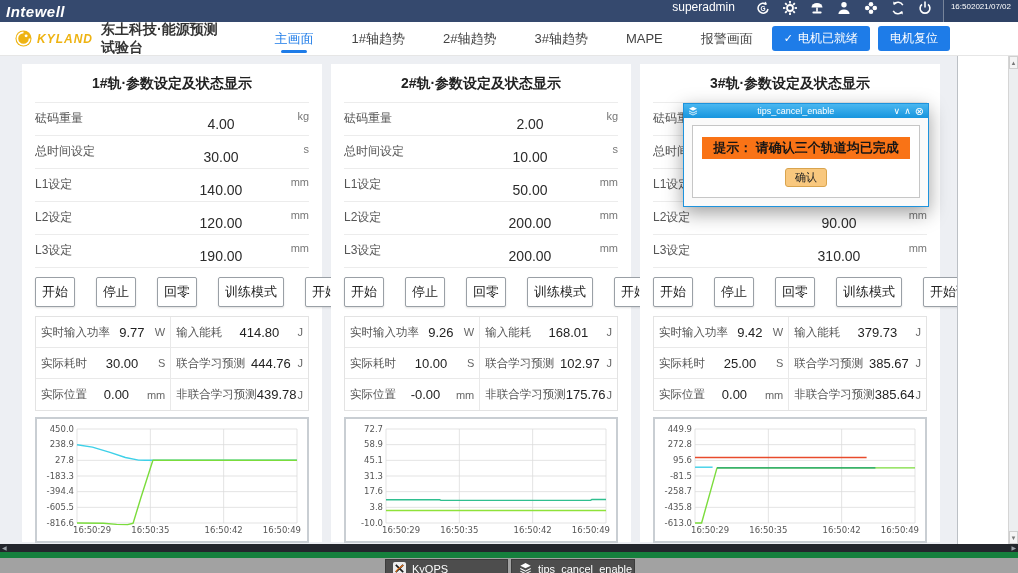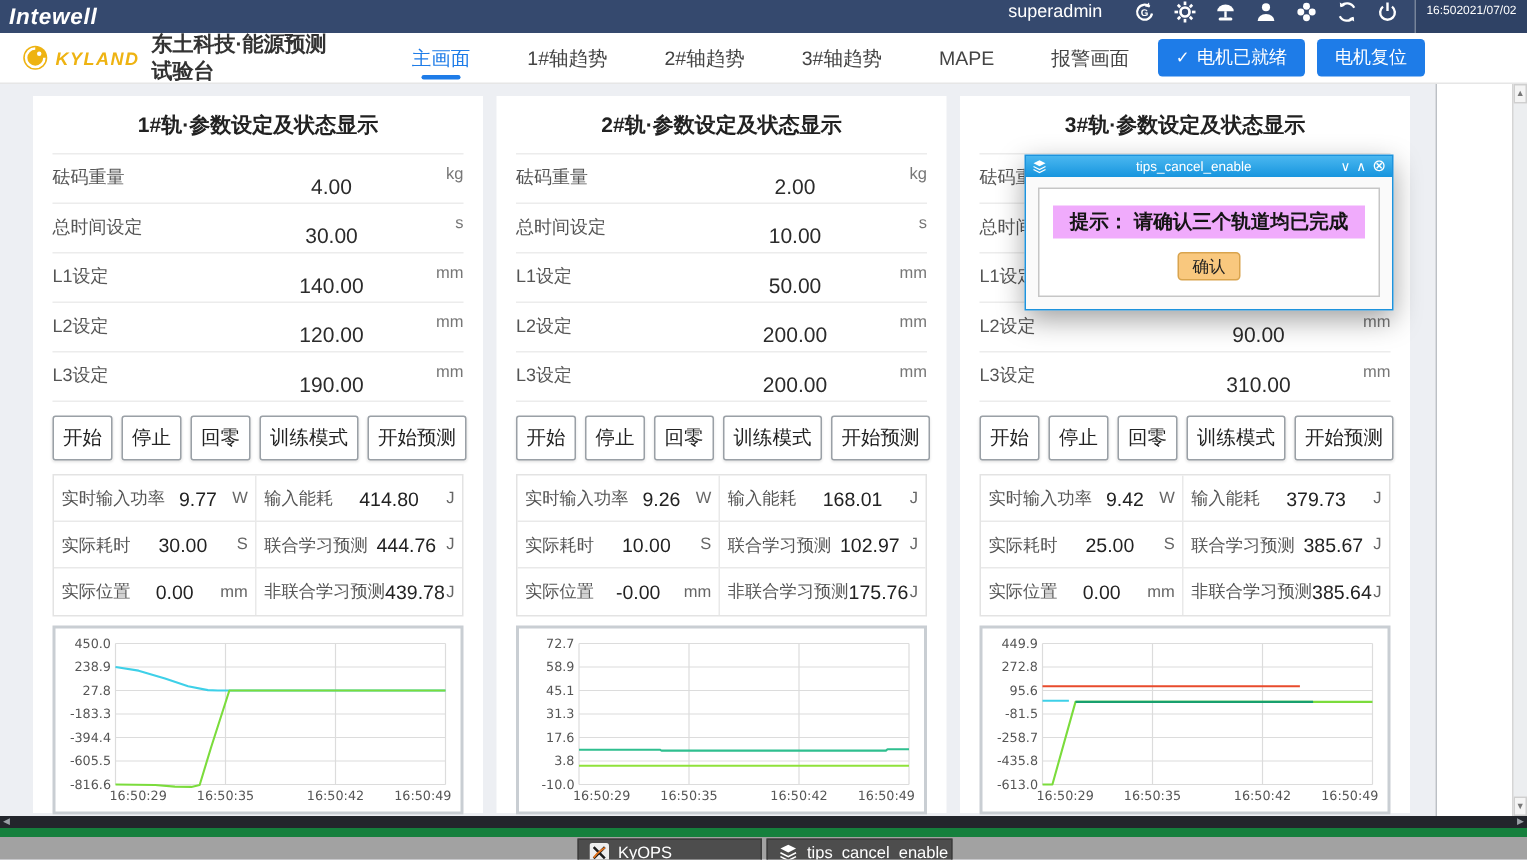--- a/index.html
+++ b/index.html
@@ -32,21 +32,21 @@
 
   
   #content{position:absolute;top:56px;left:0;width:958px;height:488px;display:flex;gap:9px;padding:8px 0 2px 22px}
   .panel{width:300px;background:#fff;padding:0 13px}
   .panel-title{text-align:center;font-size:14px;font-weight:bold;color:#222;padding:11px 0 9px}
   .params{border-top:1px solid #ececec}
   .param-row{display:flex;height:33px;border-bottom:1px solid #ececec}
   .param-label{flex:1;font-size:12px;color:#555;padding-top:7px;white-space:nowrap}
   .param-value{width:100px;text-align:center;font-size:14px;color:#2b2b2b;padding-top:13px;cursor:text}
   .param-unit{width:38px;text-align:right;font-size:11px;color:#777;padding-top:7px}
-  .controls{display:flex;gap:6px;margin:9px 0}
+  .controls{display:flex;gap:21px;margin:9px 0}
   .ctrl-btn{height:30px;background:#fff;border:1px solid #9aa0a6;border-radius:2px;font-size:13px;color:#222;cursor:pointer;box-shadow:0 1px 2px rgba(0,0,0,.12);padding:0 6px;white-space:nowrap}
   .status{display:grid;grid-template-columns:1fr 1fr;border:1px solid #e3e3e3}
   .status-cell{display:flex;align-items:center;height:31px;padding:0 5px;font-size:11.5px;color:#555;border-bottom:1px solid #e9e9e9}
   .status-cell.rightcol{border-left:1px solid #e9e9e9}
   .status-cell.lastrow{border-bottom:none}
   .cell-label{white-space:nowrap}
   .cell-value{flex:1;text-align:center;font-size:13px;color:#222;white-space:nowrap}
   .cell-unit{font-size:11px;color:#666;margin-left:1px}
   .chart-box{margin-top:6px;border:2px solid #c9ced3;background:#fff;padding:5px 4px 3px}
   svg.chart{display:block;width:100%;height:114px}
@@ -70,21 +70,21 @@
   
   #dialog{position:absolute;left:683px;top:103px;width:246px;background:#f5f5f5;border:1px solid #1d93dd;box-shadow:0 6px 18px rgba(0,0,0,.38);z-index:50}
   .dialog-titlebar{height:14px;background:linear-gradient(#4ab7f0,#1795de);display:flex;align-items:center;padding:0 4px;color:#fff;cursor:move}
   .dialog-titlebar svg{width:10px;height:10px;flex:none}
   .dialog-title{flex:1;text-align:center;font-size:9px}
   .dialog-controls{display:flex;gap:4px;font-size:9px;align-items:center}
   .dialog-controls span{cursor:pointer;line-height:10px}
   .dlg-close{font-size:11px}
   .dialog-body{background:#fafafa;padding:7px 8px 8px}
   .dialog-inner{border:1px solid #c6c6c6;background:#fff;padding:11px 9px 10px}
-  .dialog-banner{background:#f0abfc;height:22px;line-height:22px;text-align:center;font-size:13px;font-weight:bold;color:#151515}
+  .dialog-banner{background:#f97316;height:22px;line-height:22px;text-align:center;font-size:13px;font-weight:bold;color:#151515}
   .dialog-confirm{display:block;margin:9px auto 0;background:#f9c87e;border:1px solid #d9a44e;border-radius:3px;font-size:11px;padding:1px 9px;cursor:pointer;color:#222}
 </style>
 </head>
 <body>
 
 <div id="screen">
 
   <header id="desktop-bar">
     <div class="dt-logo">Intewell</div>
     <div class="dt-right">

